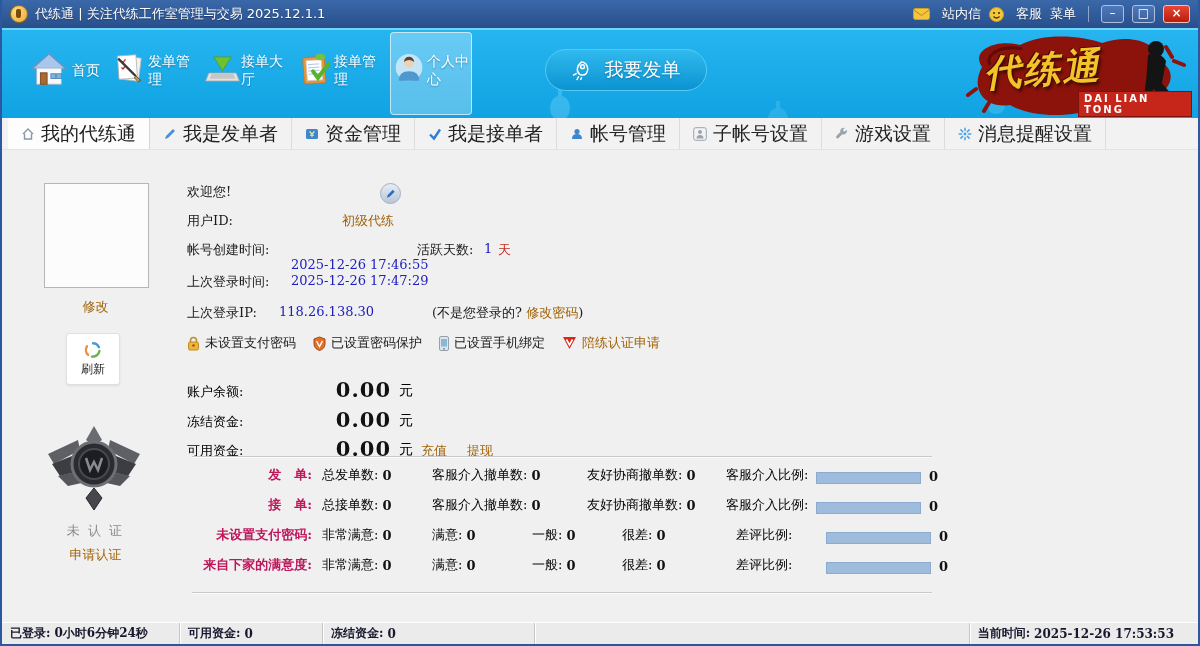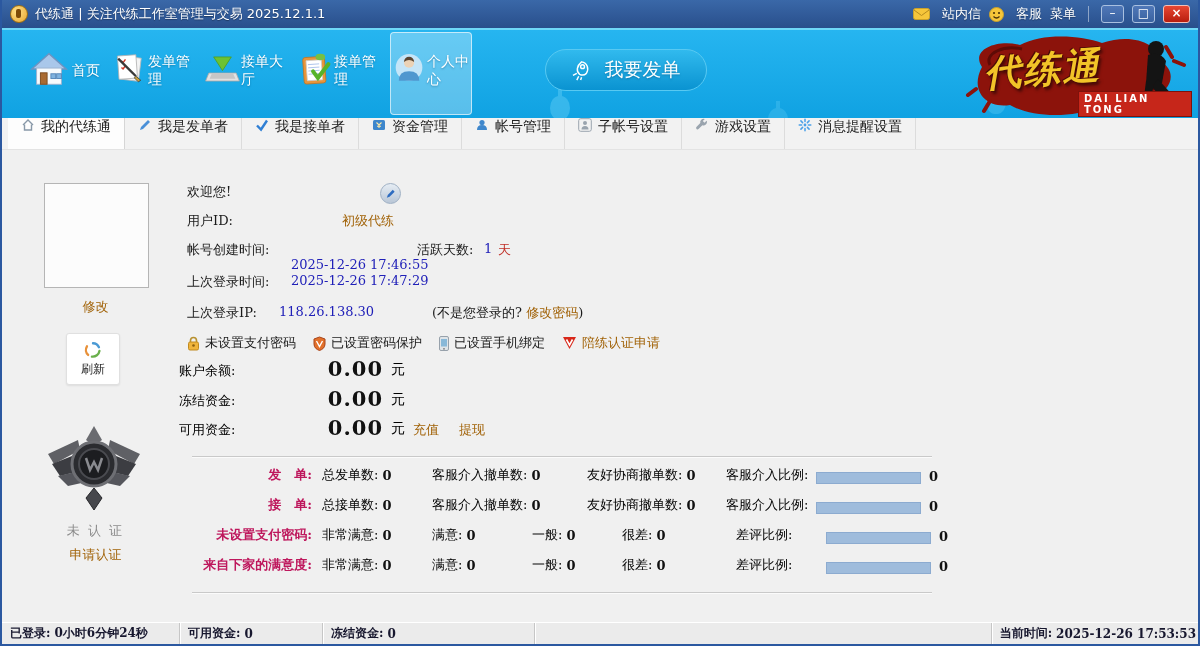--- a/index.html
+++ b/index.html
@@ -24,39 +24,39 @@
   .nav-item svg{margin-bottom:5px;}
   .nav-item.active{background:rgba(255,255,255,.30);border:1px solid rgba(255,255,255,.62);}
   .post-btn{position:absolute;left:543px;top:19px;width:162px;height:42px;box-sizing:border-box;border-radius:21px;background:linear-gradient(#31baee,#0a93d1);border:1px solid #58c9f2;display:flex;align-items:center;justify-content:center;gap:10px;color:#fff;font-size:19px;cursor:pointer;text-shadow:0 1px 2px rgba(0,60,100,.4);}
   
   .logo{position:absolute;right:6px;top:1px;width:232px;height:88px;}
   .logo-splash{position:absolute;left:0;top:0;}
   .logo-title{position:absolute;left:24px;top:14px;font-size:37px;font-weight:bold;font-style:italic;color:#f2c428;transform:rotate(-4deg);letter-spacing:2px;text-shadow:1px 1px 0 #4a0b06,-1px -1px 0 #4a0b06,2px 3px 3px rgba(0,0,0,.5);}
   .logo-sub{position:absolute;left:118px;top:60px;background:#c6261a;color:#fff;font-size:10px;font-weight:bold;letter-spacing:2px;padding:1px 5px;border:1px solid #7e120c;}
   
   .tabbar{position:absolute;top:118px;left:0;right:0;height:32px;background:#f2f2f2;display:flex;align-items:stretch;padding-left:6px;border-bottom:1px solid #e3e3e3;box-sizing:border-box;}
-  .tab{display:flex;gap:6px;padding:0 13px;font-size:14px;color:#222;cursor:pointer;border-right:1px solid #dcdcdc;white-space:nowrap;}
+  .tab{display:flex;align-items:center;gap:6px;padding:0 13px;font-size:19px;color:#222;cursor:pointer;border-right:1px solid #dcdcdc;white-space:nowrap;}
   .tab.active{background:#fdfdfd;border-right:1px solid #d6d6d6;}
   
   .content{position:absolute;top:150px;left:0;right:0;bottom:21px;background:#f0f0f0;font-family:"DejaVu Serif","Liberation Serif",serif;}
   .avatar-box{position:absolute;left:42px;top:33px;width:103px;height:103px;background:#fcfcfc;border:1px solid #b5b5b5;}
   .modify-link{position:absolute;left:42px;top:148px;width:103px;text-align:center;font-size:13px;}
   .refresh-btn{position:absolute;left:64px;top:183px;width:52px;height:50px;background:#fff;border:1px solid #e0e0e0;border-radius:3px;box-shadow:0 1px 2px rgba(0,0,0,.08);display:flex;flex-direction:column;align-items:center;justify-content:center;gap:2px;cursor:pointer;font-size:12px;color:#222;}
   .rank-badge{position:absolute;left:42px;top:268px;}
   .notcert{position:absolute;left:42px;top:372px;width:103px;text-align:center;color:#8c8c8c;font-size:13px;letter-spacing:2px;}
   .applycert{position:absolute;left:42px;top:396px;width:103px;text-align:center;font-size:13px;}
   a.lnk{color:#a16207;text-decoration:none;cursor:pointer;}
   .prow{position:absolute;left:185px;font-size:13px;color:#1a1a1a;white-space:nowrap;}
   .bluev{color:#2020b8;}
   .redv{color:#c03028;}
   .pencil-btn{position:absolute;left:378px;top:33px;width:19px;height:19px;border-radius:50%;background:linear-gradient(#e6edf4,#b9c6d6);border:1px solid #9fb0c4;display:flex;align-items:center;justify-content:center;cursor:pointer;}
   .abs{position:absolute;}
   .badges{display:flex;align-items:center;gap:17px;}
   .bitem{display:flex;align-items:center;gap:5px;}
-  .mrow{position:absolute;left:177px;height:26px;width:480px;}
+  .mrow{position:absolute;left:185px;height:26px;width:480px;margin-top:21px;}
   .mrow .mlabel{position:absolute;left:0;top:6px;font-size:13px;}
   .mrow .mval{position:absolute;left:118px;top:0;width:86px;text-align:right;font-size:21px;font-weight:bold;letter-spacing:1px;color:#111;}
   .mrow .myuan{position:absolute;left:212px;top:5px;font-size:14px;}
   .mrow .mlnk1{position:absolute;left:234px;top:6px;font-size:13px;}
   .mrow .mlnk2{position:absolute;left:280px;top:6px;font-size:13px;}
   .divider{position:absolute;left:190px;width:740px;height:1px;background:#c9c9c9;border-bottom:1px solid #fbfbfb;}
   .stats{position:absolute;left:185px;top:310px;width:760px;font-size:13px;}
   .srow{display:flex;align-items:center;height:30px;white-space:nowrap;}
   .srow .rlabel{width:125px;text-align:right;color:#be185d;font-weight:bold;flex:none;}
   .kv{display:flex;align-items:center;flex:none;margin-left:10px;}
@@ -64,21 +64,21 @@
   .w100{width:100px}.w145{width:145px}.w135{width:135px}.w90{width:90px}.w80{width:80px}.w110{width:110px}
   .ratio{display:flex;align-items:flex-end;flex:none;margin-left:4px;}
   .ratio .rk{width:90px;flex:none;}
   .bar{width:103px;height:10px;background:#9fbcdc;border:1px solid #8cabd0;flex:none;}
   .ratio b{margin-left:8px;color:#111;}
   
   .statusbar{position:absolute;left:0;right:0;bottom:0;height:21px;background:#ebebeb;border-top:1px solid #fff;display:flex;align-items:center;font-size:12px;font-weight:bold;color:#17172e;font-family:"DejaVu Serif","Liberation Serif",serif;white-space:nowrap;}
   .seg{box-sizing:border-box;padding:0 8px;height:100%;display:flex;align-items:center;gap:4px;border-right:1px solid #c6c6c6;box-shadow:1px 0 0 #fff;}
   .seg.s1{width:202px}.seg.s2{width:178px}.seg.s3{width:143px}.seg.s4{width:212px}
   .seg.fill{flex:1;border-right:1px solid #c6c6c6;}
-  .seg.time{border-right:none;box-shadow:none;margin-left:auto;padding-right:2px;}
+  .seg.time{border-right:none;box-shadow:none;margin-left:auto;padding-right:24px;}
 </style>
 </head>
 <body>
 
 <div class="window">
 
   <div class="titlebar">
     <span class="app-ico"></span>
     <span class="tb-title">代练通 | 关注代练工作室管理与交易 2025.12.1.1</span>
     <div class="tb-right">
@@ -198,30 +198,30 @@
       <span>我的代练通</span>
     </div>
     <div class="tab">
       <svg width="14" height="14" viewBox="0 0 14 14">
           <path d="M2 12 L3 9 L10 2 L12 4 L5 11 Z" fill="#4a90d8"></path>
         </svg>
       <span>我是发单者</span>
     </div>
     <div class="tab">
       <svg width="14" height="14" viewBox="0 0 14 14">
-          <path d="M2 7.5 L6 11.5 L12 2.5" stroke="#2f7fd4" stroke-width="2.4" fill="none"></path>
-        </svg>
-      <span>我是接单者</span>
-    </div>
-    <div class="tab">
-      <svg width="14" height="14" viewBox="0 0 14 14">
           <rect x="1" y="2" width="12" height="10" rx="1.5" fill="#3f87cc"></rect>
           <path d="M4.5 4.5 L7 7 L9.5 4.5 M7 7 V10 M5 8.2 H9" stroke="#ffe9a8" stroke-width="1.1" fill="none"></path>
         </svg>
       <span>资金管理</span>
+    </div>
+    <div class="tab">
+      <svg width="14" height="14" viewBox="0 0 14 14">
+          <path d="M2 7.5 L6 11.5 L12 2.5" stroke="#2f7fd4" stroke-width="2.4" fill="none"></path>
+        </svg>
+      <span>我是接单者</span>
     </div>
     <div class="tab">
       <svg width="14" height="14" viewBox="0 0 14 14">
           <circle cx="7" cy="4.5" r="2.6" fill="#3f87cc"></circle>
           <path d="M2 12 q0-5 5-5 q5 0 5 5 Z" fill="#3f87cc"></path>
         </svg>
       <span>帐号管理</span>
     </div>
     <div class="tab">
       <svg width="14" height="14" viewBox="0 0 14 14">

